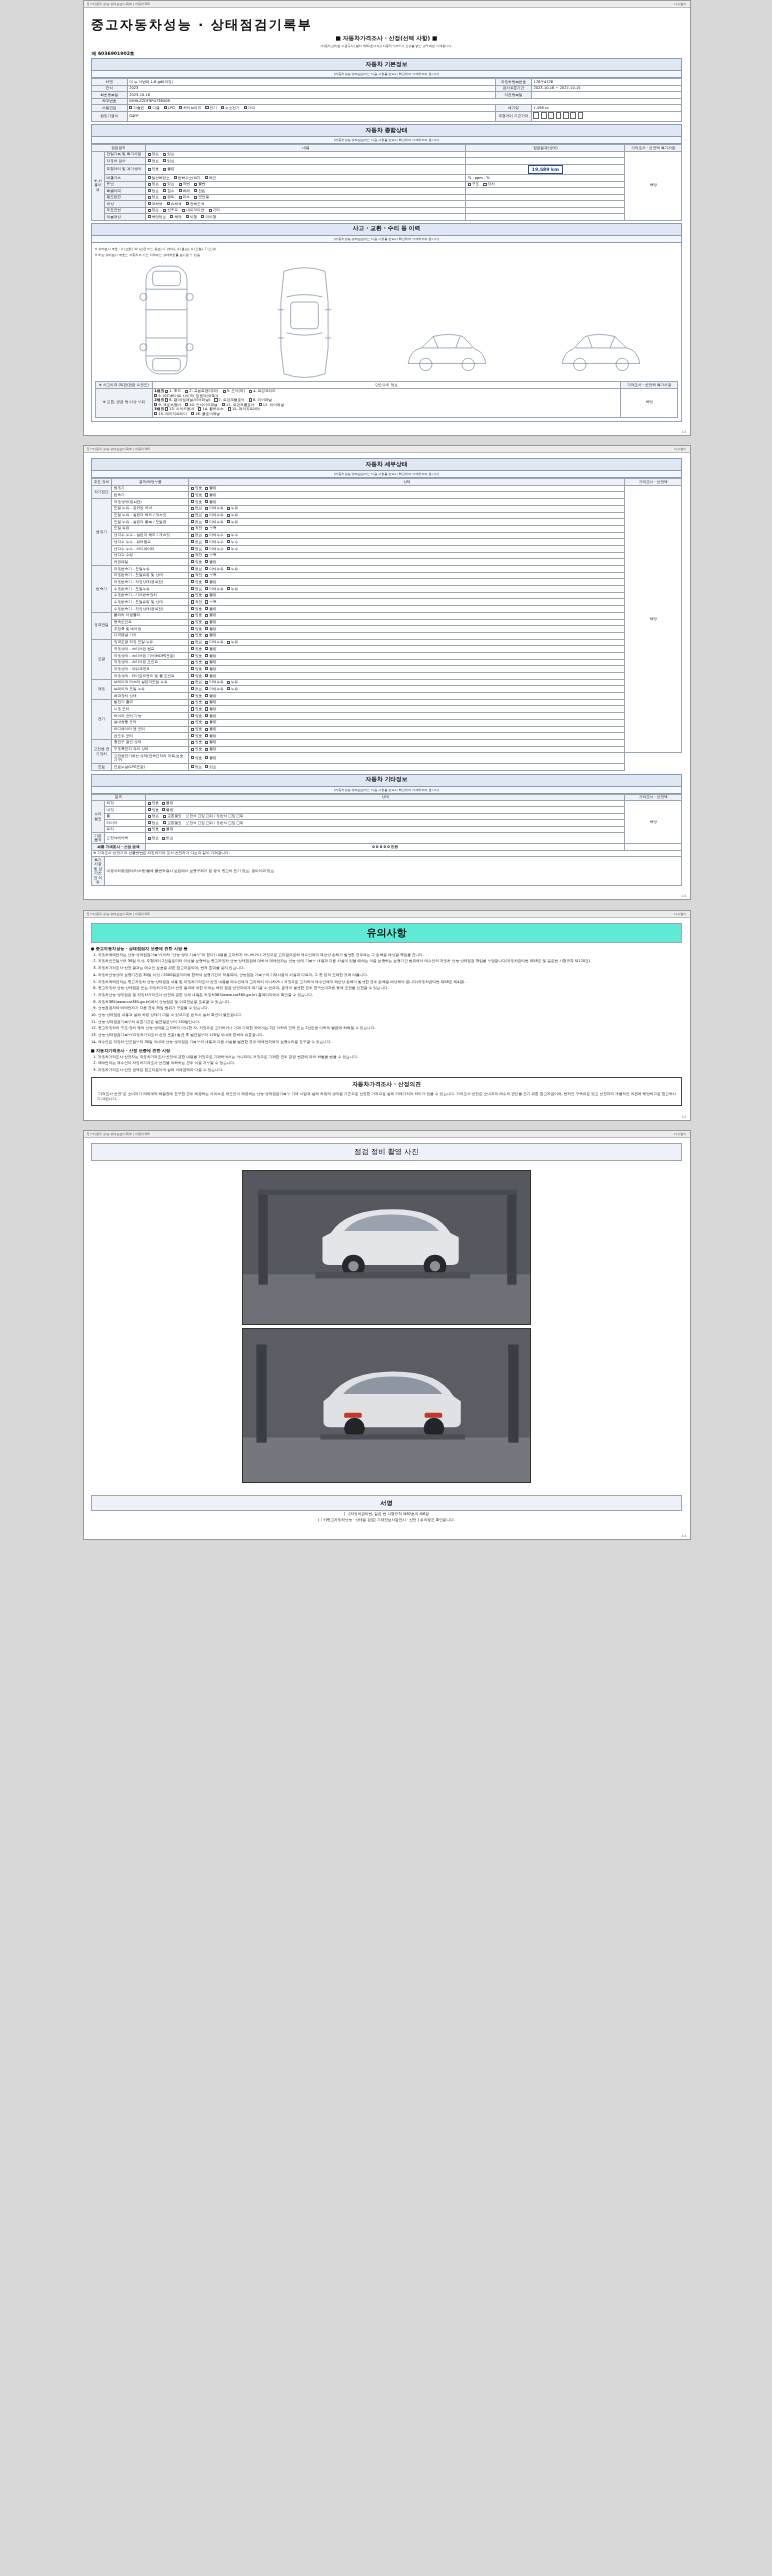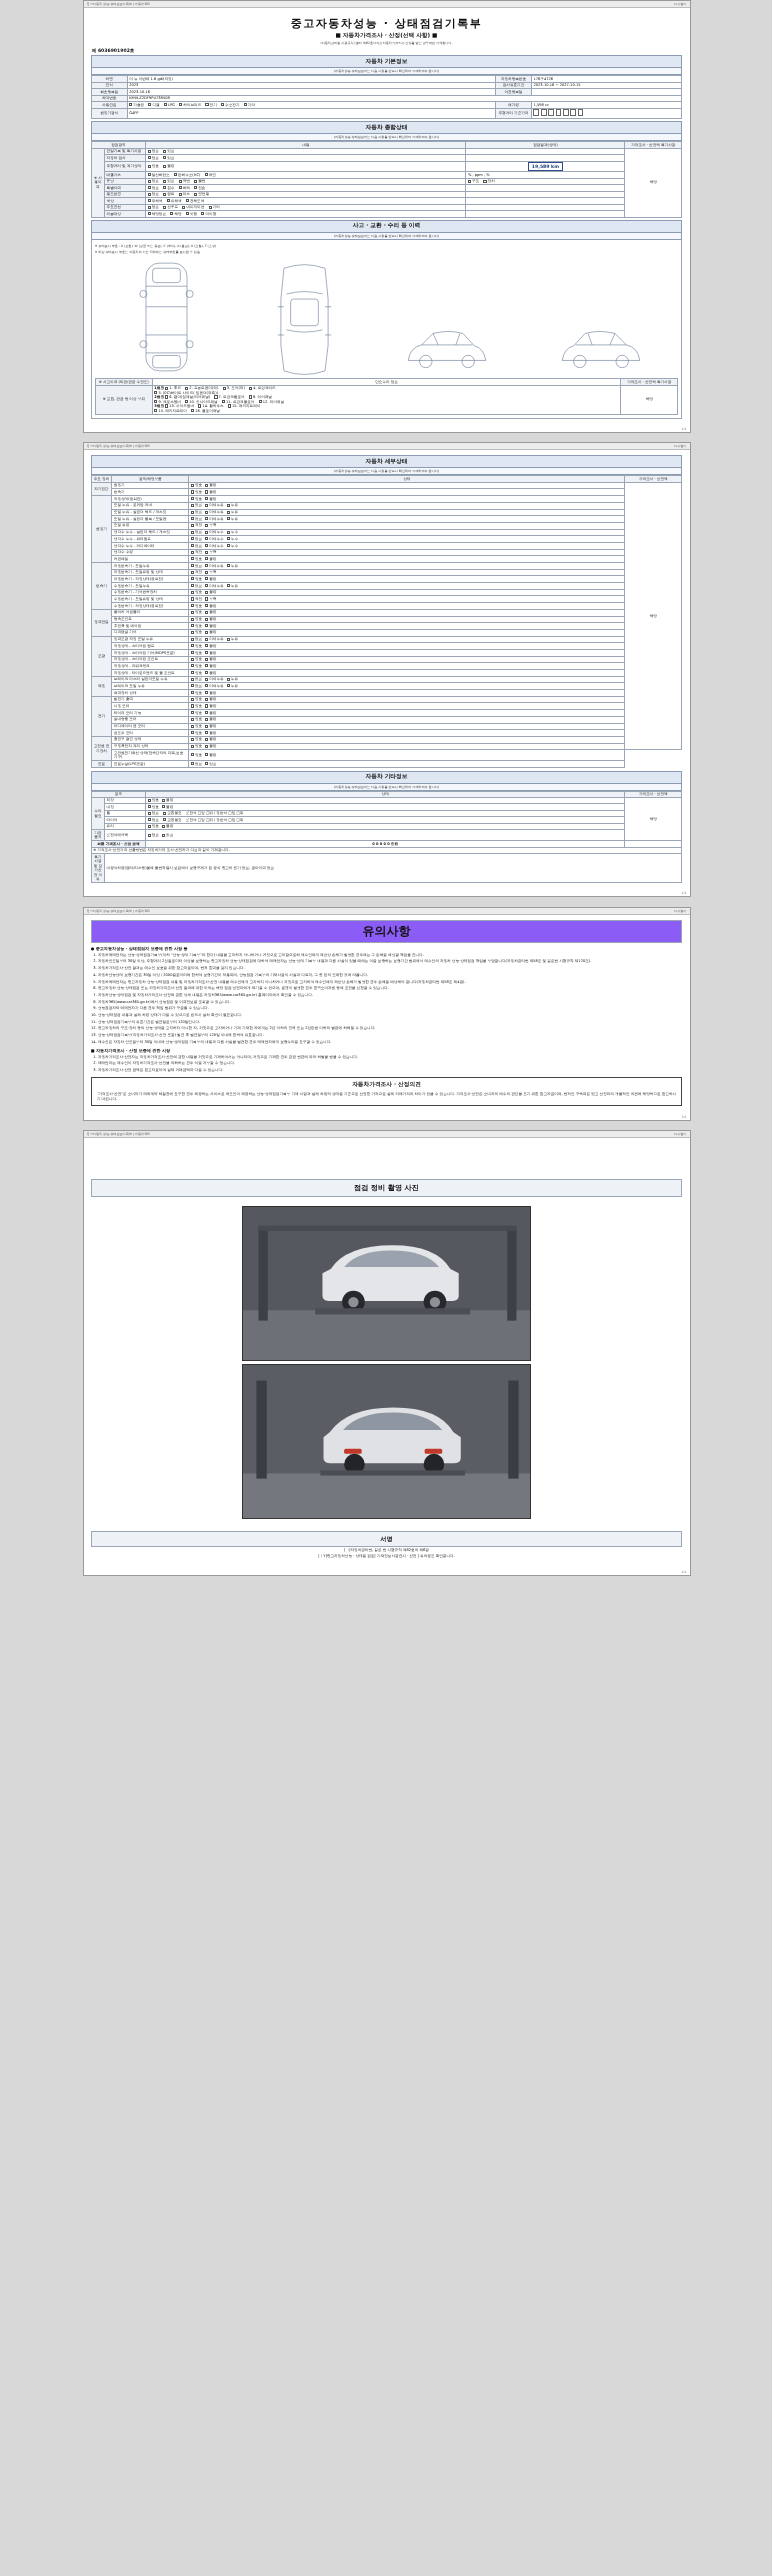--- a/index.html
+++ b/index.html
@@ -23,22 +23,21 @@
   .topbar {
     background:#ececec;
     border-bottom:0.5px solid #bbb;
     font-size:3.1px;
     padding:1px 3.1px;
     display:flex;
     justify-content:space-between;
     color:#555;
   }
   .doc-title {
-    text-align:center;
-    font-size:11px;
+    font-size:13px;
     font-weight:bold;
     letter-spacing:1.5px;
     padding:3.1px 0 1px 0;
   }
   .doc-sub {
     text-align:center;
     font-size:5.7px;
     font-weight:bold;
     padding-bottom:1px;
   }
@@ -113,40 +112,40 @@
   .car svg { display:block; }
   .digit-box {
     display:inline-block;
     border:0.5px solid #666;
     width:5.7px; height:6.7px;
     margin-right:0.5px;
     background:#fff;
   }
   .notice-title {
     text-align:center;
-    font-size:12px;
+    font-size:10px;
     font-weight:bold;
     border:0.5px solid #9aa6b6;
-    background:#8b5cf6;
+    background:#5eead4;
     padding:2.1px 0;
     margin-bottom:3.1px;
   }
   .notice-h { font-size:4.1px; font-weight:bold; margin:3.1px 0 1.5px 0; }
   .notice-list { margin:0; padding-left:7.2px; }
   .notice-list li { font-size:3.6px; line-height:1.45; margin-bottom:1.5px; text-align:justify; }
   .guarantee-box {
     border:1px solid #444;
     padding:3.1px 5.2px;
     margin-top:4.1px;
   }
   .guarantee-title { text-align:center; font-weight:bold; font-size:5.7px; margin-bottom:2.1px; }
   .guarantee-body { font-size:3.6px; line-height:1.5; text-align:justify; }
   .photo-title {
-    text-align:center; font-size:7.2px; font-weight:bold;
-    border:0.5px solid #9aa6b6; background:#eef2f7; padding:3.1px 0;margin-top:36px;
+    text-align:center; font-size:7.2px; font-weight:normal;
+    border:0.5px solid #9aa6b6; background:#eef2f7; padding:3.1px 0;
   }
   .photos { padding:5.2px 0; text-align:center; }
   .photo {
     width:289px; height:155px; margin:3.1px auto;
     background:#4c5158; position:relative; overflow:hidden;
     border:0.5px solid #333;
   }
   .sign-head {
     text-align:center; font-size:6.2px; font-weight:bold;
     border:0.5px solid #9aa6b6; background:#eef2f7; padding:2.6px 0; margin-top:4.1px;

